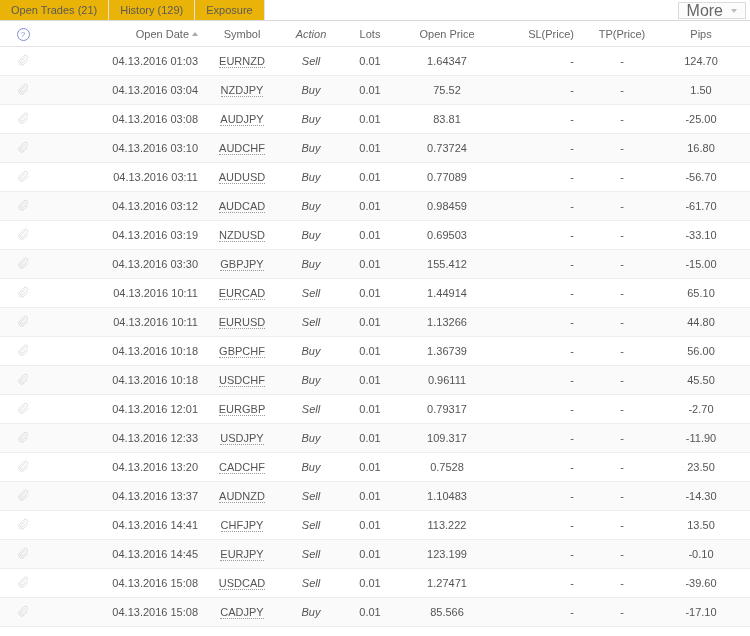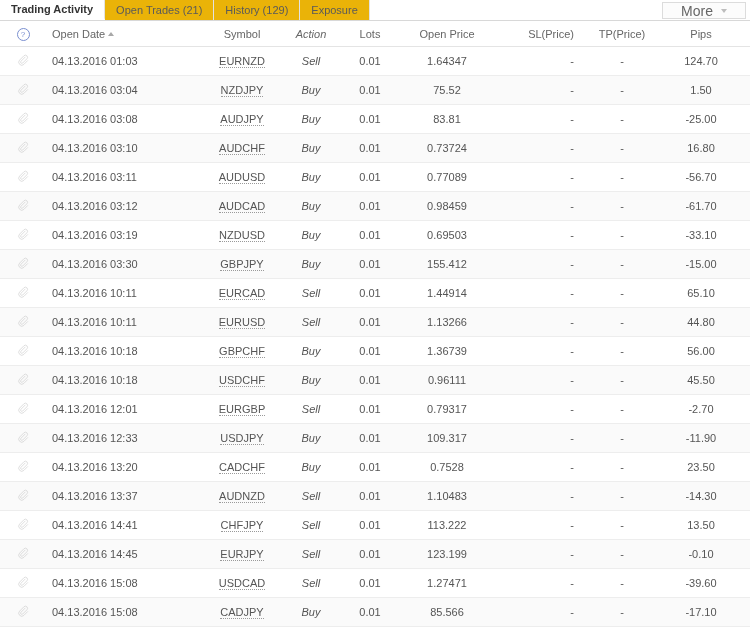--- a/index.html
+++ b/index.html
@@ -46,27 +46,27 @@
     flex: 1;
     border-bottom: 1px solid #d8d8d8;
     margin-bottom: -1px;
     background: #ffffff;
   }
   .more-btn {
     position: absolute;
     right: 4px;
     top: 2px;
     height: 15px;
-    padding: 0 18px;
+    padding: 0 8px;
     display: flex;
     align-items: center;
     gap: 8px;
     border: 1px solid #dcdcdc;
     background: #fcfcfc;
-    font-size: 14px;
+    font-size: 16px;
     color: #666666;
     cursor: pointer;
   }
   .caret {
     width: 0; height: 0;
     border-left: 3.5px solid transparent;
     border-right: 3.5px solid transparent;
     border-top: 4px solid #bdbdbd;
   }
 
@@ -93,21 +93,21 @@
     color: #555555;
     border-bottom: 1px solid #ededed;
     white-space: nowrap;
     overflow: hidden;
   }
   tbody tr.odd td { background: #ffffff; }
   tbody tr.even td { background: #fafafa; }
 
   
   .c-clip   { width: 34px;  text-align: center; }
-  .c-date   { width: 146px; text-align: left; }
+  .c-date   { width: 146px; text-align: right; }
   .c-sym    { width: 64px;  text-align: center; }
   .c-act    { width: 50px;  text-align: center; font-style: italic; }
   .c-lots   { width: 44px;  text-align: center; }
   .c-price  { width: 86px;  text-align: center; }
   .c-sl     { width: 72px;  text-align: right; }
   .c-tp     { width: 72px;  text-align: center; }
   .c-pips   { width: 62px;  text-align: center; }
   .c-np     { width: 66px;  text-align: center; }
 
   .pos { color: #3a9b52; }
@@ -154,23 +154,20 @@
     border-top: 1px solid #e4e4e4;
     border-bottom: 1px solid #e4e4e4;
     padding: 0 6px;
   }
   tfoot td.lbl { text-align: left; padding-left: 8px; }
 </style>
 </head>
 <body>
 
 <div class="tabbar">
-  <div class="tab active">
-    <span>Trading Activity</span>
-  </div>
   <div class="tab">
     <span>Open Trades (21)</span>
   </div>
   <div class="tab">
     <span>History (129)</span>
   </div>
   <div class="tab">
     <span>Exposure</span>
   </div>
   <div class="tabbar-spacer"></div>

